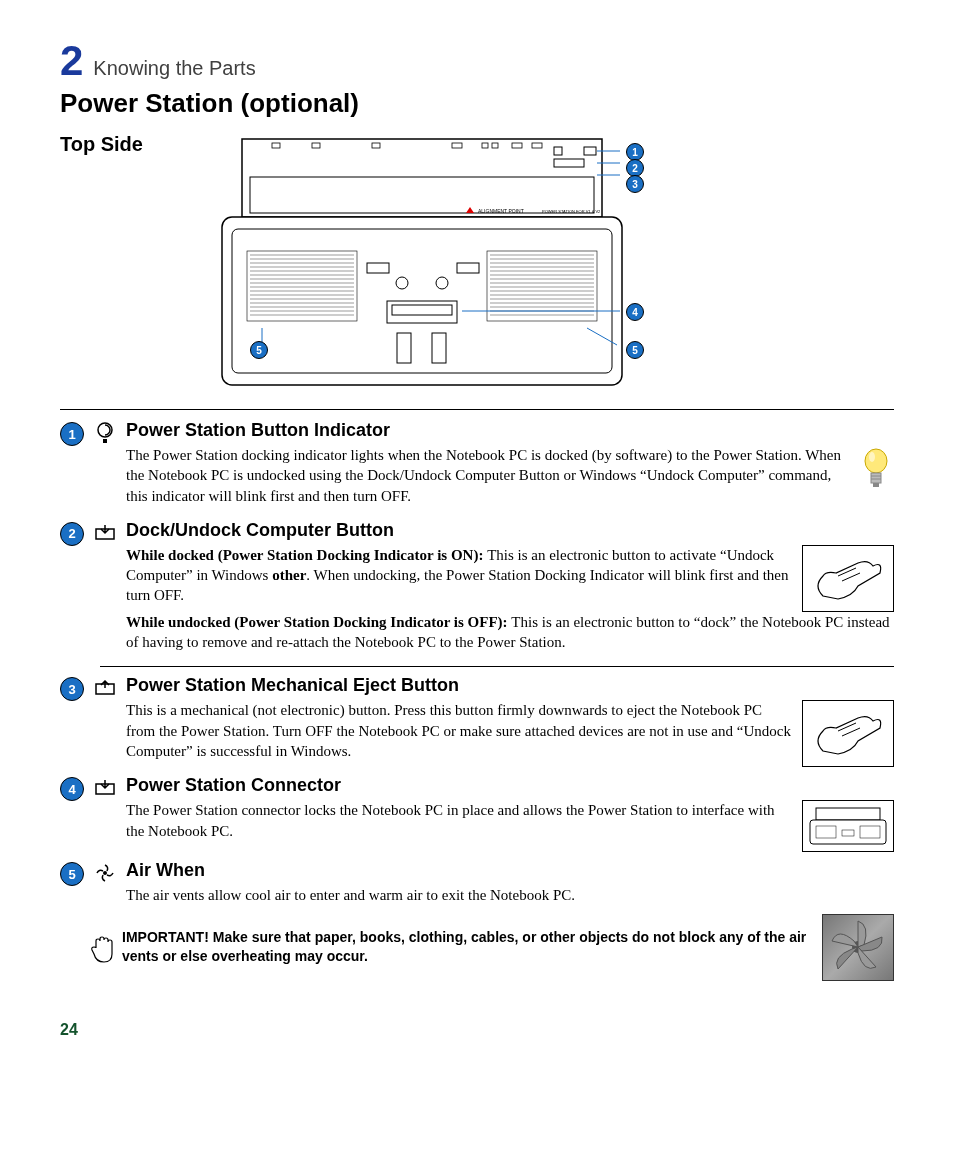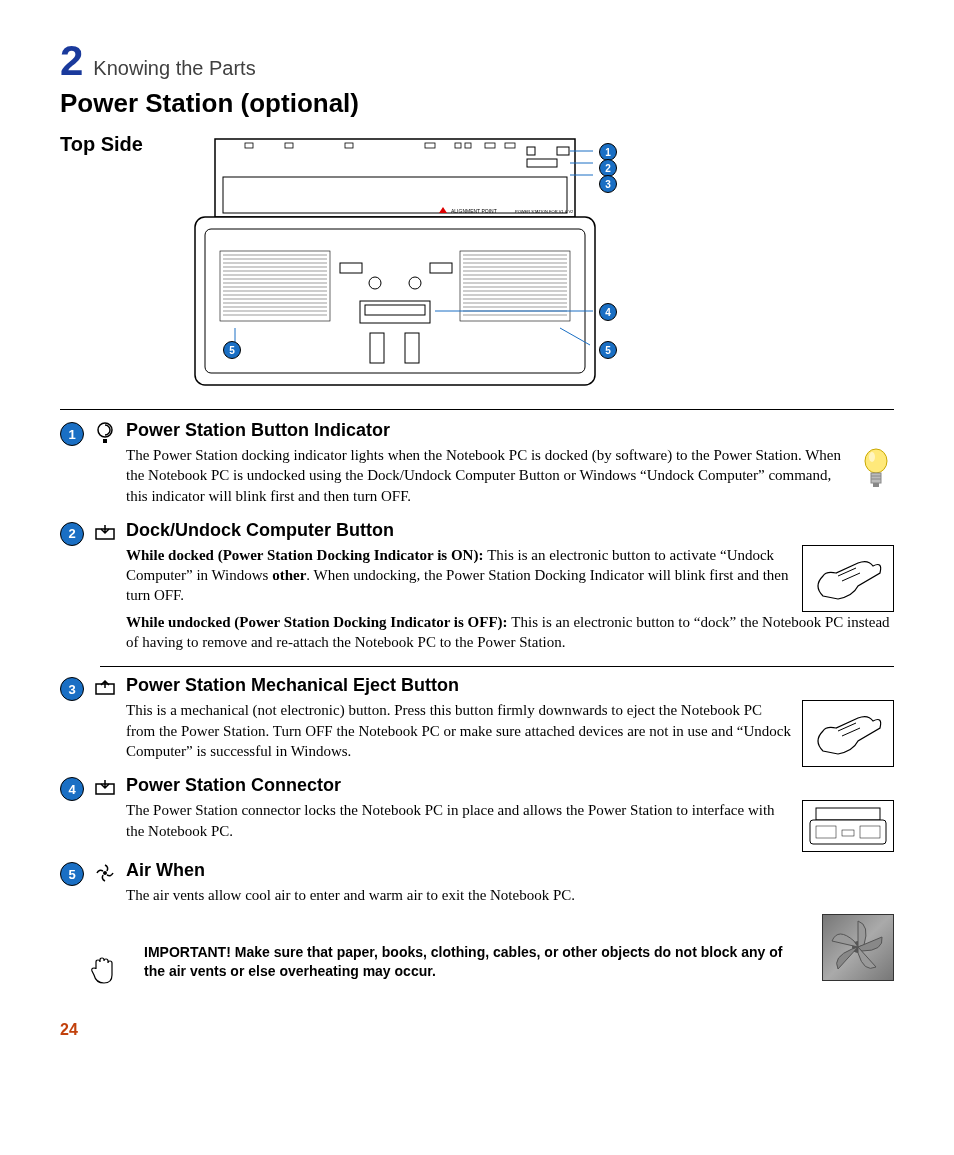--- a/index.html
+++ b/index.html
@@ -33,21 +33,21 @@
     margin: 6px 0 14px 0;
   }
   h2 {
     font-size: 20px;
     font-weight: bold;
     margin: 0 0 10px 0;
   }
   .topside-row {
     display: flex;
     align-items: flex-start;
-    gap: 32px;
+    gap: 59px;
   }
   .diagram-box {
     width: 440px;
     height: 270px;
     position: relative;
   }
   .diagram-svg {
     width: 100%;
     height: 100%;
   }
@@ -139,22 +139,22 @@
   .side-img-lamp {
     flex: 0 0 36px;
     height: 48px;
     display: flex;
     align-items: center;
     justify-content: center;
     margin-left: 6px;
   }
   .important-row {
     display: flex;
-    align-items: flex-end;
-    gap: 30px;
+    align-items: center;
+    gap: 8px;
     margin-left: 30px;
     margin-top: 2px;
   }
   .important-text {
     flex: 1;
     font-size: 14px;
     font-weight: bold;
     font-family: Arial, Helvetica, sans-serif;
     line-height: 1.35;
   }
@@ -167,21 +167,21 @@
     flex: 0 0 70px;
     height: 65px;
     border: 1px solid #333;
     background: linear-gradient(135deg,#777,#aaa,#777);
     position:relative;
     display:flex;align-items:center;justify-content:center;
   }
   .page-num {
     font-size: 16px;
     font-weight: bold;
-    color: #c2410c;
+    color: #14532d;
     margin-top: 40px;
   }
   .body-row { display:flex; align-items:flex-start; }
   .body-text { flex:1; }
 </style>
 </head>
 <body>
 
 <div class="chapter-head">
   <span class="chapter-num">2</span>

